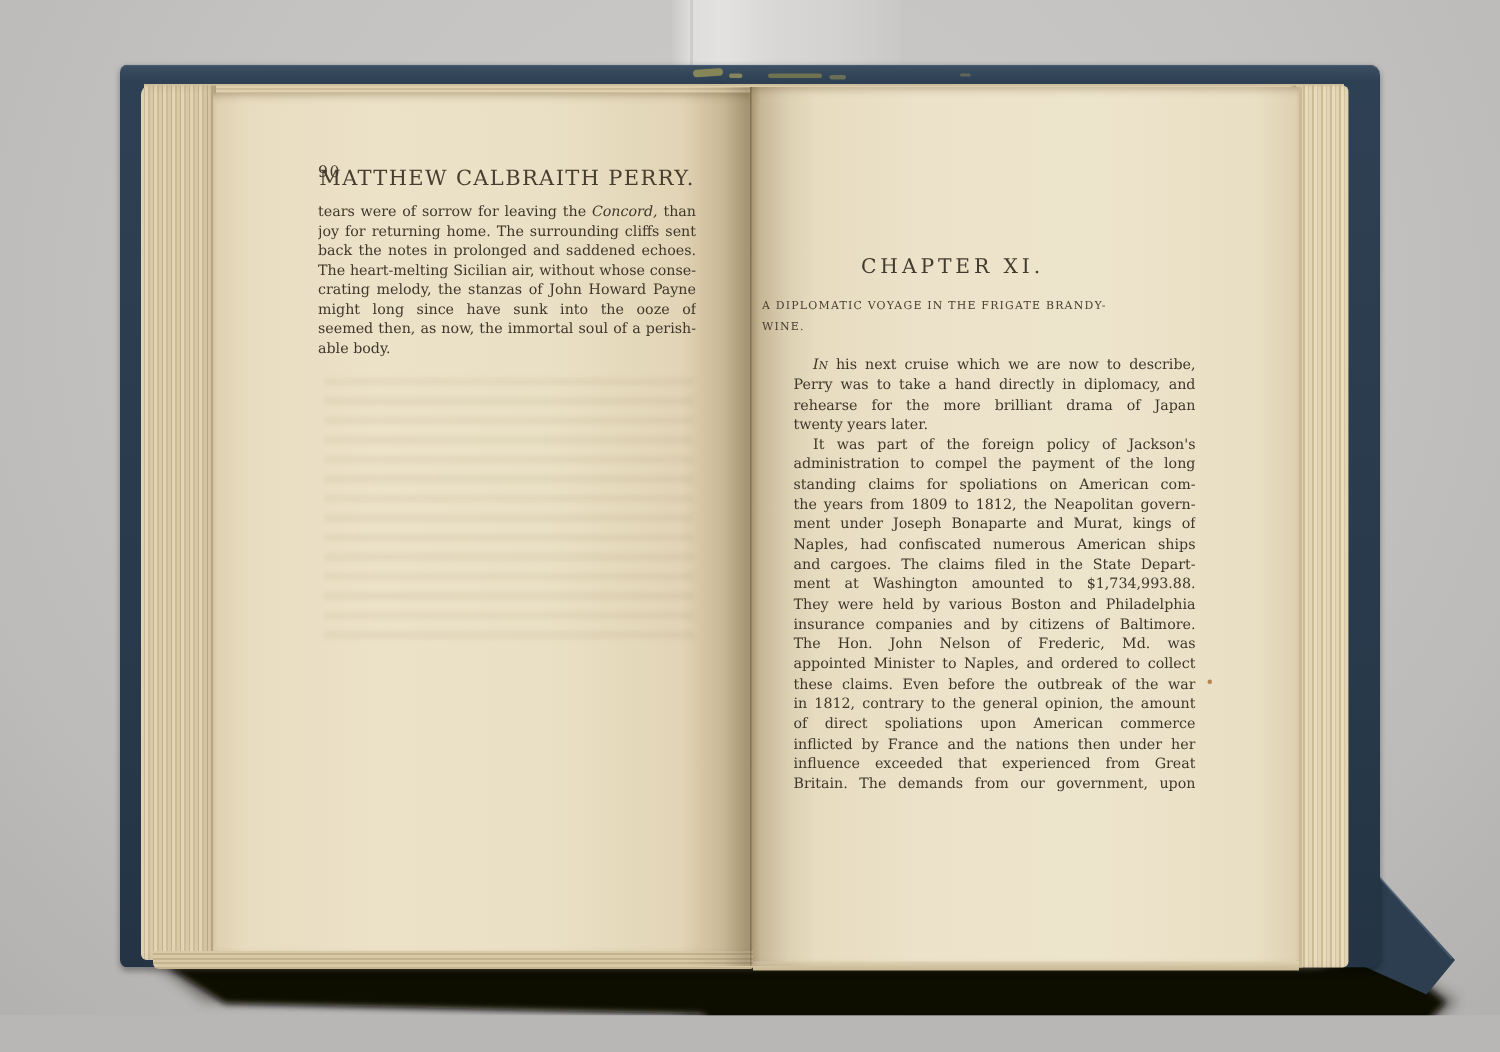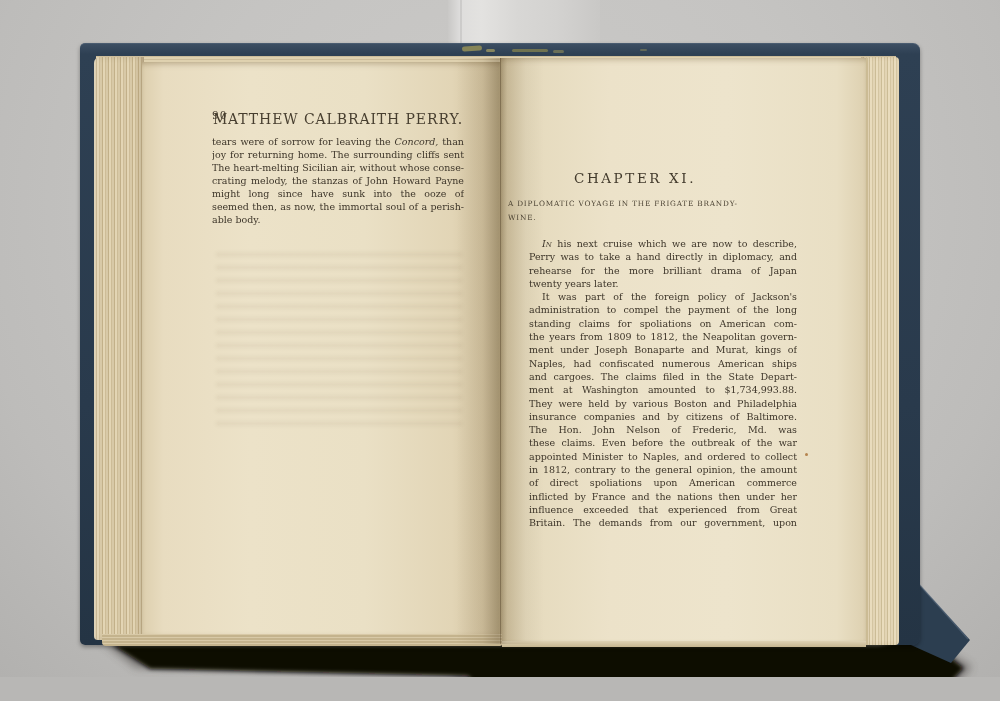--- a/index.html
+++ b/index.html
@@ -145,20 +145,21 @@
   <div class="wear w5"></div>
   <div class="fox"></div>
 
   <div class="lp-header">
     <span class="pagenum">90</span>
     <span class="runhead">MATTHEW CALBRAITH PERRY.</span>
   </div>
   <div class="textcol body-left">
       <div class="bline">tears were of sorrow for leaving the <i>Concord,</i> than of</div>
       <div class="bline">joy for returning home.  The surrounding cliffs sent</div>
+      <div class="bline">back the notes in prolonged and saddened echoes.</div>
       <div class="bline">The heart-melting Sicilian air, without whose conse-</div>
       <div class="bline">crating melody, the stanzas of John Howard Payne</div>
       <div class="bline">might long since have sunk into the ooze of oblivion,</div>
       <div class="bline">seemed then, as now, the immortal soul of a perish-</div>
       <div class="bline endline">able body.</div>
     </div>
 
   <div class="chap">CHAPTER XI.</div>
   <div class="chapsub">A DIPLOMATIC VOYAGE IN THE FRIGATE BRANDY-
 WINE.</div>
@@ -171,22 +172,22 @@
       <div class="bline">administration to compel the payment of the long</div>
       <div class="bline">standing claims for spoliations on American com-</div>
       <div class="bline">the years from 1809 to 1812, the Neapolitan govern-</div>
       <div class="bline">ment under Joseph Bonaparte and Murat, kings of</div>
       <div class="bline">Naples, had confiscated numerous American ships</div>
       <div class="bline">and cargoes.  The claims filed in the State Depart-</div>
       <div class="bline">ment at Washington amounted to $1,734,993.88.</div>
       <div class="bline">They were held by various Boston and Philadelphia</div>
       <div class="bline">insurance companies and by citizens of Baltimore.</div>
       <div class="bline">The Hon. John Nelson of Frederic, Md. was</div>
+      <div class="bline">appointed Minister to Naples, and ordered to collect</div>
       <div class="bline">these claims.  Even before the outbreak of the war</div>
-      <div class="bline">appointed Minister to Naples, and ordered to collect</div>
       <div class="bline">in 1812, contrary to the general opinion, the amount</div>
       <div class="bline">of direct spoliations upon American commerce</div>
       <div class="bline">inflicted by France and the nations then under her</div>
       <div class="bline">influence exceeded that experienced from Great</div>
       <div class="bline">Britain.  The demands from our government, upon</div>
     </div>
 
 </div>
 
 </body></html>

